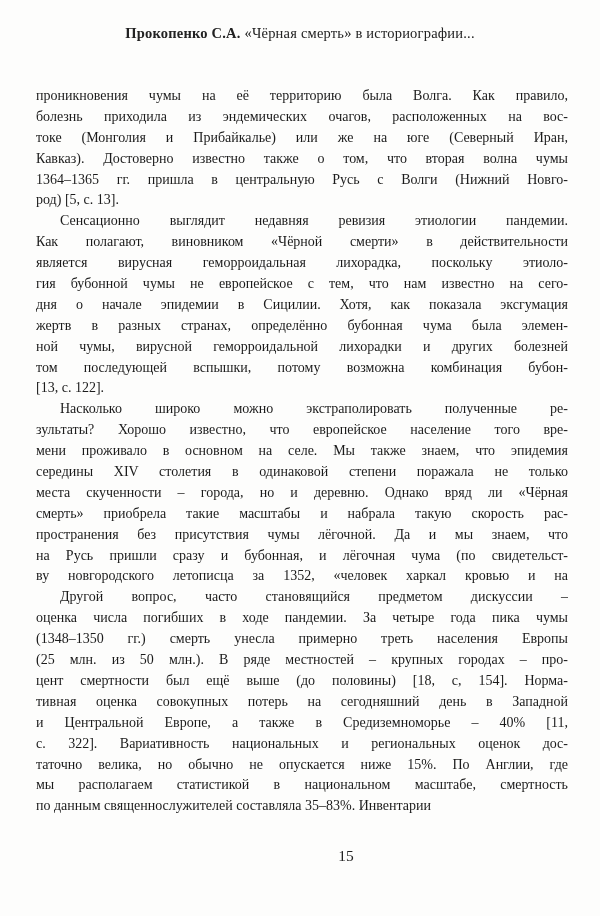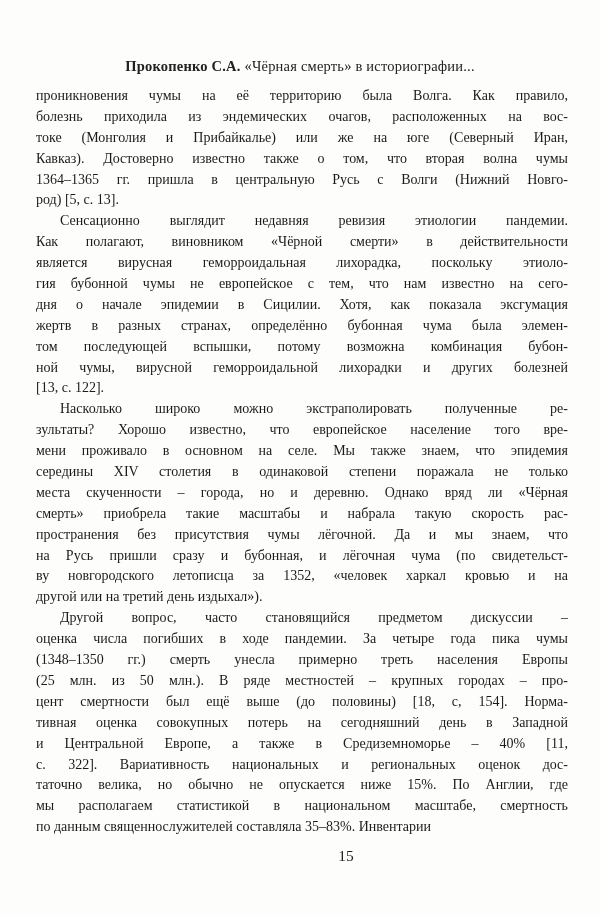--- a/index.html
+++ b/index.html
@@ -14,21 +14,21 @@
     position: relative;
     width: 600px;
     height: 916px;
     margin: 0 auto;
     background: #fdfdfc;
     color: #1b1b1b;
     overflow: hidden;
     box-sizing: border-box;
   }
   .running-header {
-    margin-top: 57px;
+    margin-top: 24px;
     text-align: center;
     font-size: 14.5px;
     line-height: 18px;
     color: #222;
     letter-spacing: 0.2px;
   }
   .running-header .author {
     font-weight: bold;
   }
   .body-text {
@@ -78,33 +78,32 @@
       <div class="line">токе (Монголия и Прибайкалье) или же на юге (Северный Иран,</div>
       <div class="line">Кавказ). Достоверно известно также о том, что вторая волна чумы</div>
       <div class="line">1364–1365 гг. пришла в центральную Русь с Волги (Нижний Новго-</div>
       <div class="line last">род) [5, с. 13].</div>
       <div class="line indent">Сенсационно выглядит недавняя ревизия этиологии пандемии.</div>
       <div class="line">Как полагают, виновником «Чёрной смерти» в действительности</div>
       <div class="line">является вирусная геморроидальная лихорадка, поскольку этиоло-</div>
       <div class="line">гия бубонной чумы не европейское с тем, что нам известно на сего-</div>
       <div class="line">дня о начале эпидемии в Сицилии. Хотя, как показала эксгумация</div>
       <div class="line">жертв в разных странах, определённо бубонная чума была элемен-</div>
+      <div class="line">ной чумы, вирусной геморроидальной лихорадки и других болезней</div>
       <div class="line">том последующей вспышки, потому возможна комбинация бубон-</div>
-      <div class="line">ной чумы, вирусной геморроидальной лихорадки и других болезней</div>
       <div class="line last">[13, с. 122].</div>
       <div class="line indent">Насколько широко можно экстраполировать полученные ре-</div>
       <div class="line">зультаты? Хорошо известно, что европейское население того вре-</div>
       <div class="line">мени проживало в основном на селе. Мы также знаем, что эпидемия</div>
       <div class="line">середины XIV столетия в одинаковой степени поражала не только</div>
       <div class="line">места скученности – города, но и деревню. Однако вряд ли «Чёрная</div>
       <div class="line">смерть» приобрела такие масштабы и набрала такую скорость рас-</div>
       <div class="line">пространения без присутствия чумы лёгочной. Да и мы знаем, что</div>
       <div class="line">на Русь пришли сразу и бубонная, и лёгочная чума (по свидетельст-</div>
       <div class="line">ву новгородского летописца за 1352, «человек харкал кровью и на</div>
-      <div class="line last">другой или на третий день издыхал»).</div>
       <div class="line indent">Другой вопрос, часто становящийся предметом дискуссии –</div>
       <div class="line">оценка числа погибших в ходе пандемии. За четыре года пика чумы</div>
       <div class="line">(1348–1350 гг.) смерть унесла примерно треть населения Европы</div>
       <div class="line">(25 млн. из 50 млн.). В ряде местностей – крупных городах – про-</div>
       <div class="line">цент смертности был ещё выше (до половины) [18, с, 154]. Норма-</div>
       <div class="line">тивная оценка совокупных потерь на сегодняшний день в Западной</div>
       <div class="line">и Центральной Европе, а также в Средиземноморье – 40% [11,</div>
       <div class="line">с. 322]. Вариативность национальных и региональных оценок дос-</div>
       <div class="line">таточно велика, но обычно не опускается ниже 15%. По Англии, где</div>
       <div class="line">мы располагаем статистикой в национальном масштабе, смертность</div>

